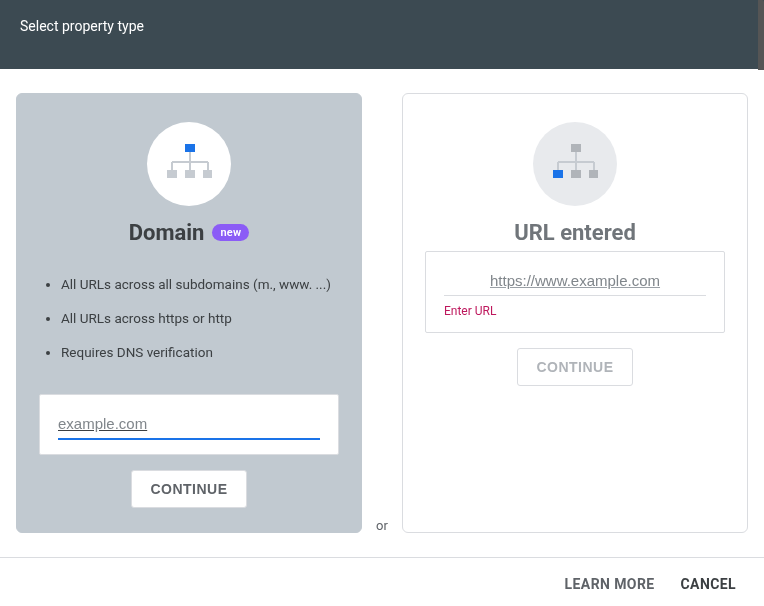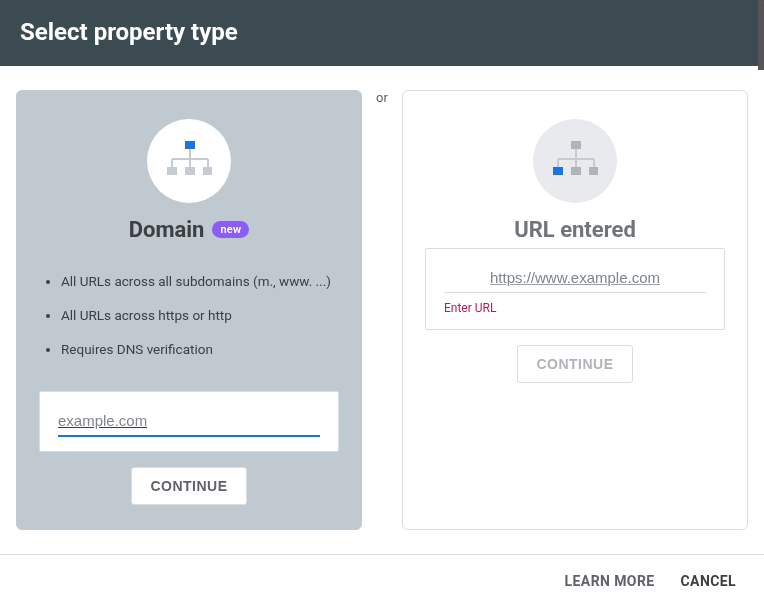--- a/index.html
+++ b/index.html
@@ -6,23 +6,23 @@
   html,body { margin:0; padding:0; }
   body {
     font-family: Roboto, "Helvetica Neue", Arial, sans-serif;
     background:#fff;
     width:764px; height:606px; overflow:hidden;
     color:#202124;
   }
   .header {
     background:#3c4a52;
     color:#fff;
-    padding:18px 20px 20px 20px;
-    font-size:24px;
-    font-weight:700;
+    padding:18px 20px 35px 20px;
+    font-size:14px;
+    font-weight:400;
   }
   .scrollbar {
     position:absolute; top:0; right:0; width:6px; height:70px;
     background:#555; border-top-right-radius:2px;
   }
   .content {
     display:flex;
     align-items:stretch;
     padding:24px 16px 24px 16px;
   }
@@ -36,21 +36,21 @@
     align-items:center;
     min-height:434px;
   }
   .card.selected {
     background:#c1c9d0;
     border-color:#c1c9d0;
   }
   .divider {
     width:40px;
     display:flex;
-    align-items:flex-start;
+    align-items:flex-end;
     justify-content:center;
     color:#5f6368;
     font-size:13px;
   }
   .icon-circle {
     width:84px; height:84px;
     border-radius:50%;
     background:#fff;
     display:flex; align-items:center; justify-content:center;
     margin-top:4px;

